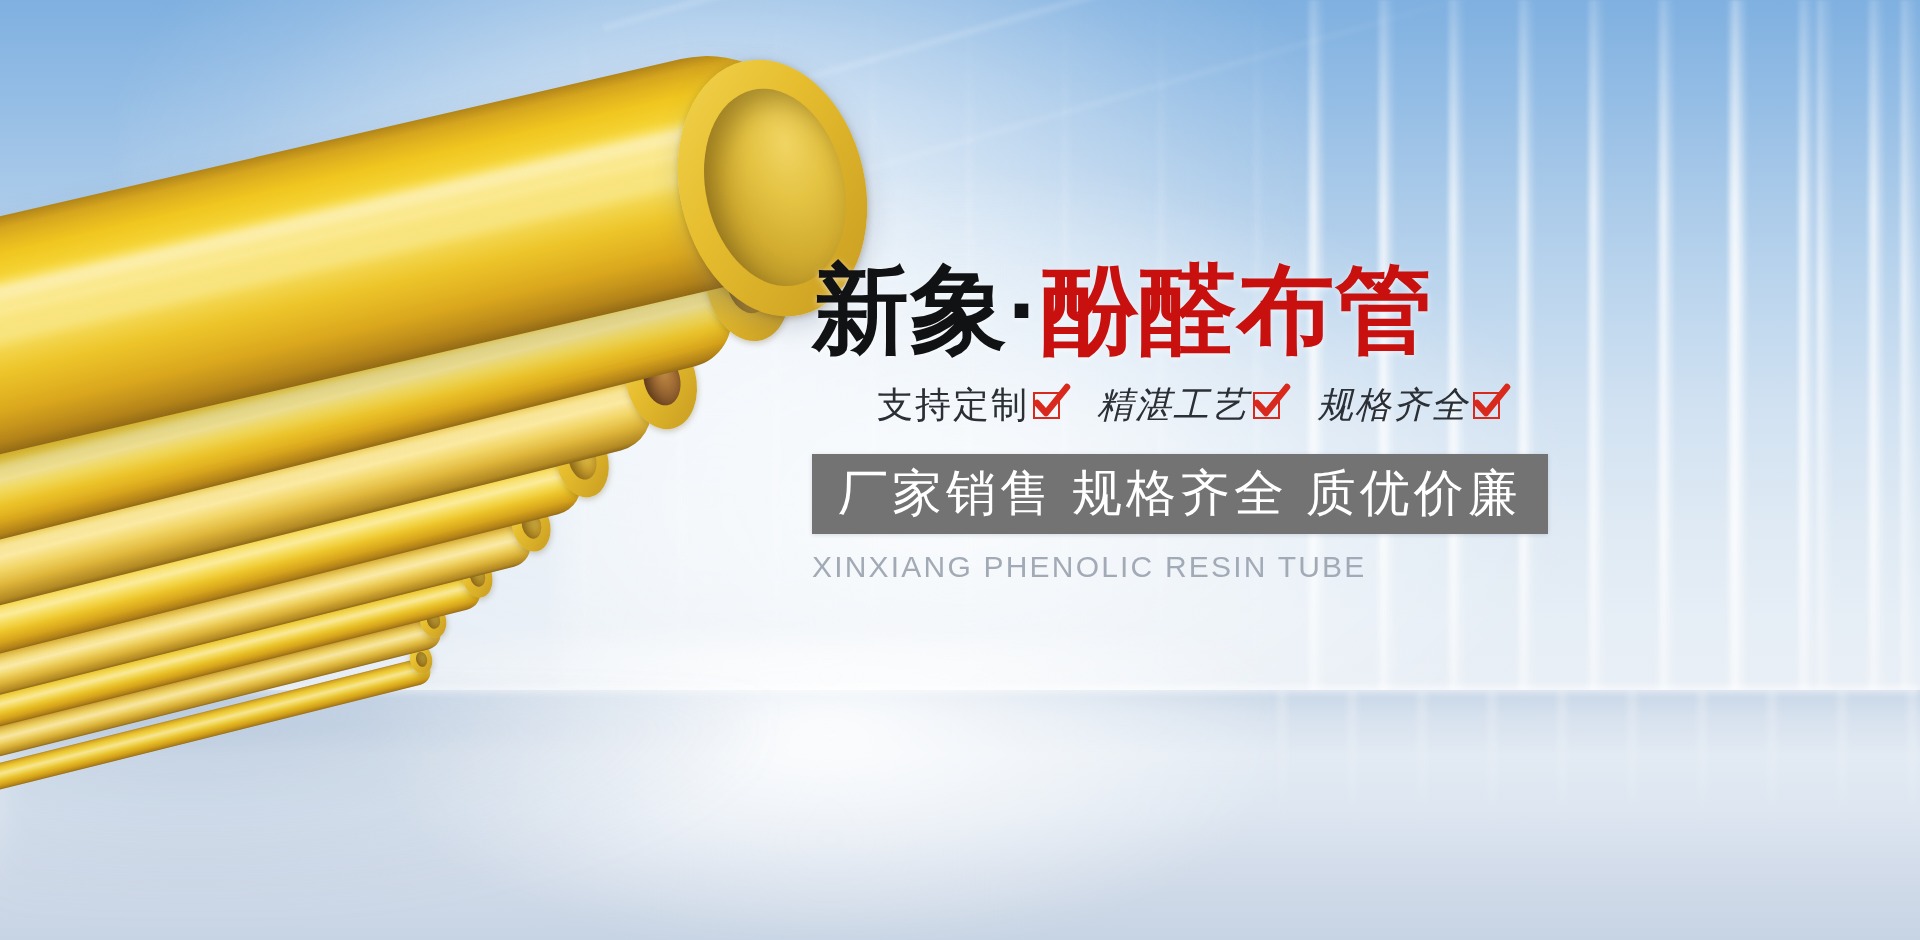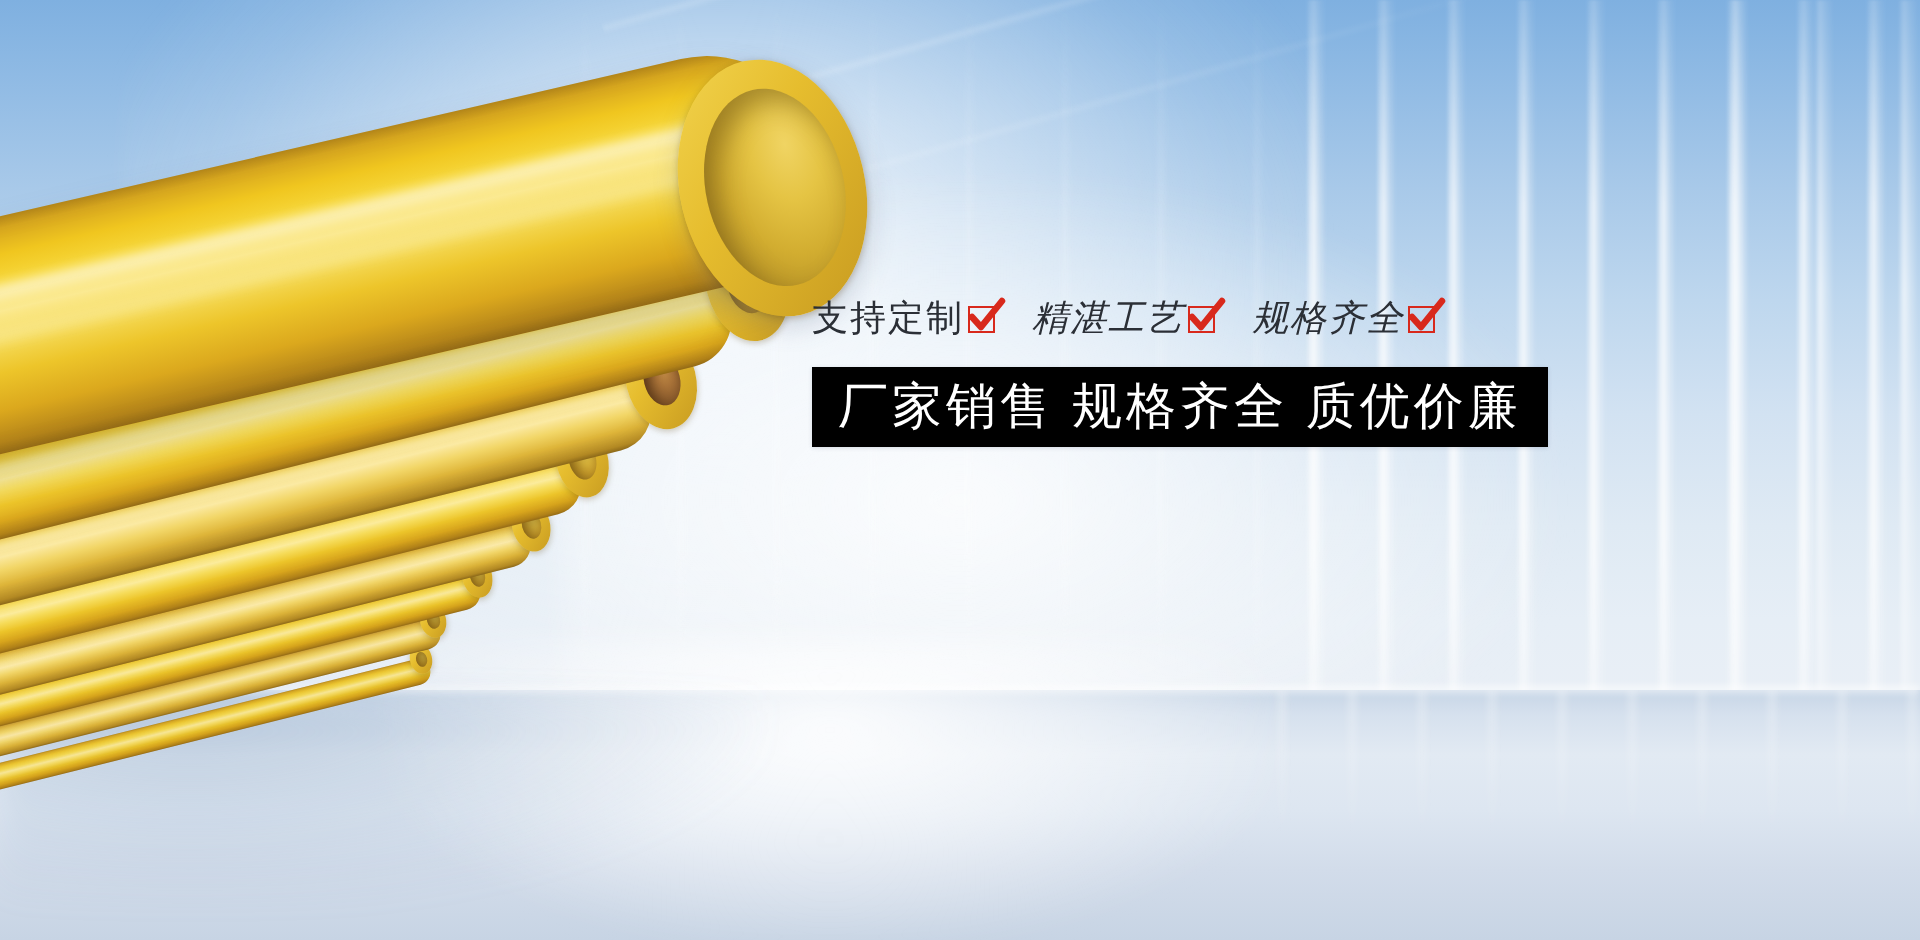--- a/index.html
+++ b/index.html
@@ -283,27 +283,28 @@
     letter-spacing: 1px;
     white-space: nowrap;
     margin: 0;
     text-shadow: 0 2px 6px rgba(255,255,255,0.55);
   }
   .headline .k-black { color: #111214; }
   .headline .k-dot   { color: #111214; }
   .headline .k-red   { color: #c8110f; }
 
   .features {
-    margin-top: 36px;
+    margin-top: 18px;
     display: flex;
     align-items: center;
     font-size: 36px;
     color: #2b2f36;
     letter-spacing: 2px;
     white-space: nowrap;
+    justify-content: center;
   }
   .feature-item {
     display: inline-flex;
     align-items: center;
   }
   .feature-item + .feature-item { margin-left: 30px; font-style: italic; }
   .feature-text { margin-right: 2px; }
 
   .chk {
     position: relative;
@@ -317,21 +318,21 @@
     left: 0; top: 4px;
     width: 27px; height: 27px;
     border: 2.5px solid #d8291c;
     box-sizing: border-box;
   }
   .chk svg { position: absolute; left: -2px; top: -6px; }
 
   .tagbar {
     margin-top: 24px;
     display: inline-block;
-    background: #000000;
+    background: #737373;
     padding: 14px 26px 16px 26px;
     box-shadow: 0 1px 4px rgba(60,80,110,0.18);
   }
   .tagbar-text {
     font-size: 50px;
     color: #ffffff;
     letter-spacing: 4px;
     line-height: 1;
     white-space: nowrap;
   }
@@ -448,20 +449,23 @@
       <div class="rim"></div>
       <div class="bore" style="left:26px; top:30px; width:138px; height:200px;
                   background:radial-gradient(ellipse at 64% 30%, #f0d463 0%, #e5c444 28%, #d2ad30 56%, #b99527 80%, #9d7d20 100%);
                   box-shadow: inset 10px 14px 26px rgba(80,58,12,0.40);"></div>
     </div>
 
   </div>
 
   <div class="content">
 
+    <h1 class="headline">
+      <span class="k-black">新象</span><span class="k-dot">·</span><span class="k-red">酚醛布管</span>
+    </h1>
 
     <div class="features">
 
       <span class="feature-item">
         <span class="feature-text">支持定制</span>
         <span class="chk">
           <span class="box"></span>
           <svg width="40" height="40" viewBox="0 0 40 40" aria-hidden="true">
             <path d="M6 21 L15 31 L36 5" fill="none" stroke="#d8291c" stroke-width="6.5" stroke-linecap="round" stroke-linejoin="round"></path>
           </svg>
@@ -488,16 +492,17 @@
         </span>
       </span>
 
     </div>
 
     <div class="tagbar">
       <div class="tagbar-text">厂家销售 规格齐全 质优价廉</div>
     </div>
 
 
+    <div class="eng">XINXIANG  PHENOLIC RESIN TUBE</div>
 
   </div>
 
 </div>
 
 </body></html>

